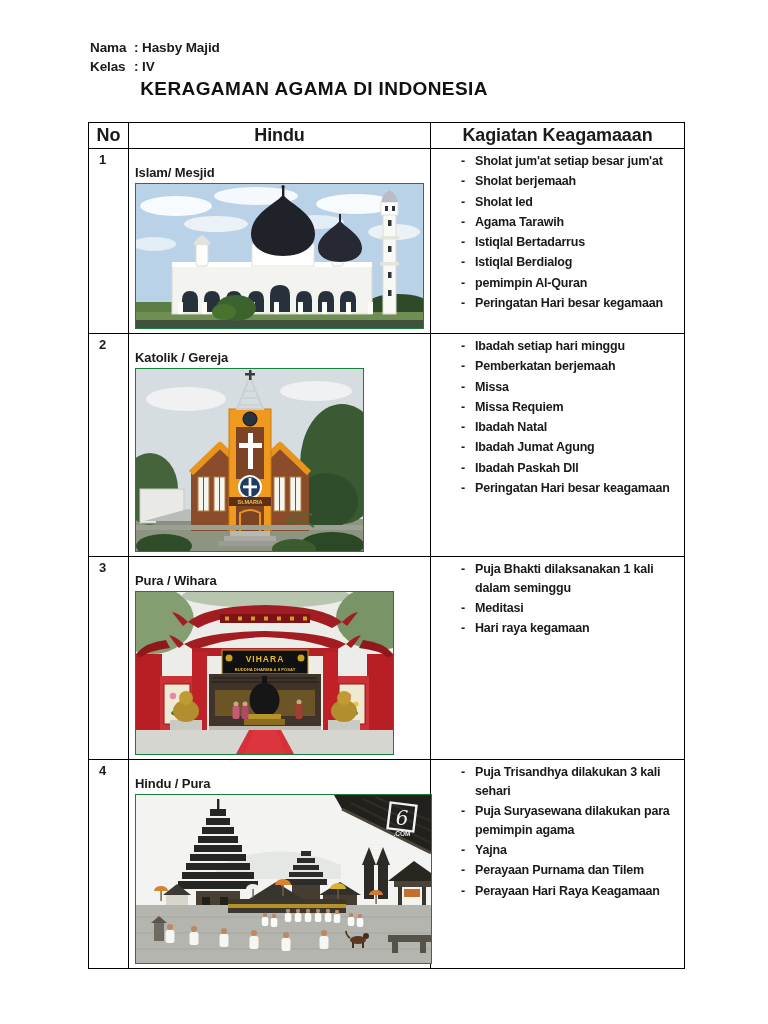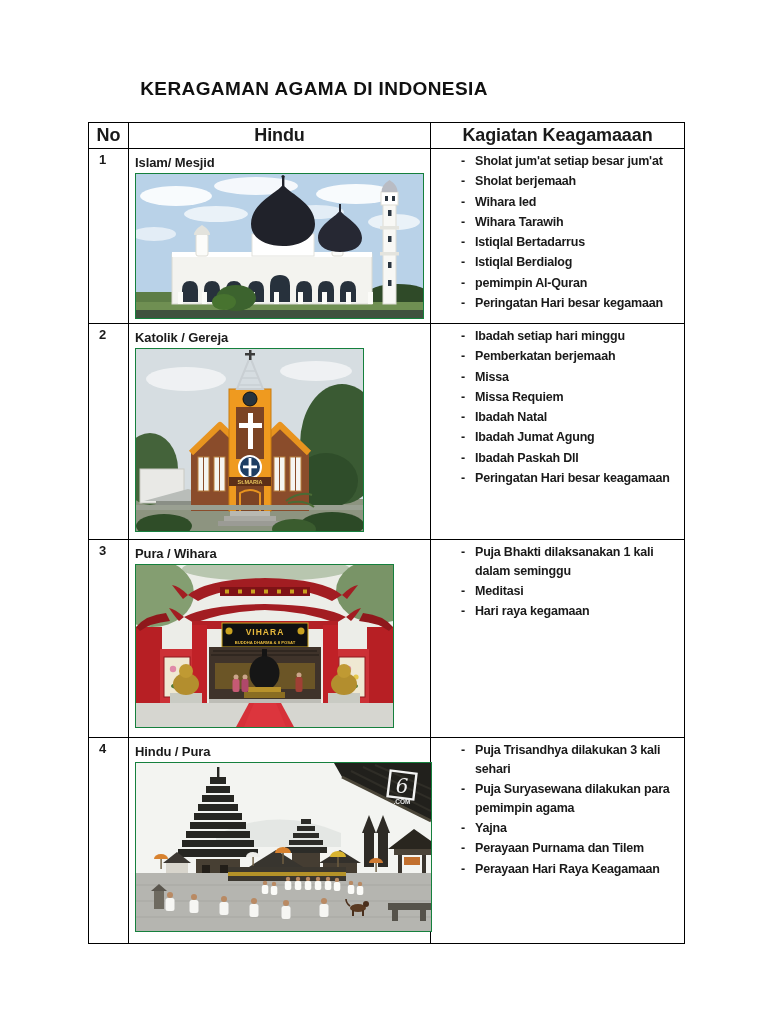--- a/index.html
+++ b/index.html
@@ -27,35 +27,45 @@
     border-collapse:collapse;table-layout:fixed;
   }
   .tbl th,.tbl td{border:1.8px solid #000;vertical-align:top;padding:0;}
   .tbl th{
     height:22px;font-size:18px;font-weight:600;text-align:center;vertical-align:middle;
     letter-spacing:-.1px;padding:1px 0 2px 0;
   }
   col.c-no{width:40px;} col.c-agama{width:302px;} col.c-keg{width:254px;}
   tr.r1{height:168px;} tr.r2{height:216px;} tr.r3{height:198px;} tr.r4{height:206px;}
   td.no{font-size:13px;font-weight:bold;padding:3px 0 0 10px;}
-  td.ag{padding:6px 4px 0 6px;}
+  td.ag{padding:16px 4px 0 6px;}
   .aglabel{font-size:13px;font-weight:bold;letter-spacing:-.1px;margin-bottom:3px;}
   .photo{display:inline-block;border:1px solid #15803d;line-height:0;}
   .photo svg{display:block;}
   td.kg{padding:3px 2px 0 4px;}
   ul.acts{list-style:none;margin:0;padding:0;}
   li.act{display:flex;margin:0 0 1.5px 26px;font-size:12.5px;font-weight:bold;line-height:18.8px;letter-spacing:-.2px;}
   .dash{flex:0 0 14px;}
   .atext{width:200px;}
 </style>
 </head>
 <body>
 
 <div class="page">
 
+  <div class="student">
+    <div class="srow">
+      <span class="slabel">Nama</span>
+      <span>: Hasby Majid</span>
+    </div>
+    <div class="srow">
+      <span class="slabel">Kelas</span>
+      <span>: IV</span>
+    </div>
+  </div>
 
   <h1 class="title">KERAGAMAN AGAMA DI INDONESIA</h1>
 
   <table class="tbl">
     <colgroup>
         <col class="c-no">
         <col class="c-agama">
         <col class="c-keg">
       </colgroup>
     <thead>
@@ -145,25 +155,25 @@
             <li class="act">
                 <span class="dash">-</span>
                 <span class="atext">Sholat jum'at setiap besar jum'at</span>
               </li>
             <li class="act">
                 <span class="dash">-</span>
                 <span class="atext">Sholat berjemaah</span>
               </li>
             <li class="act">
                 <span class="dash">-</span>
-                <span class="atext">Wihara Ied</span>
-              </li>
-            <li class="act">
-                <span class="dash">-</span>
-                <span class="atext">Wihara Tarawih</span>
+                <span class="atext">Sholat Ied</span>
+              </li>
+            <li class="act">
+                <span class="dash">-</span>
+                <span class="atext">Agama Tarawih</span>
               </li>
             <li class="act">
                 <span class="dash">-</span>
                 <span class="atext">Istiqlal Bertadarrus</span>
               </li>
             <li class="act">
                 <span class="dash">-</span>
                 <span class="atext">Istiqlal Berdialog</span>
               </li>
             <li class="act">

